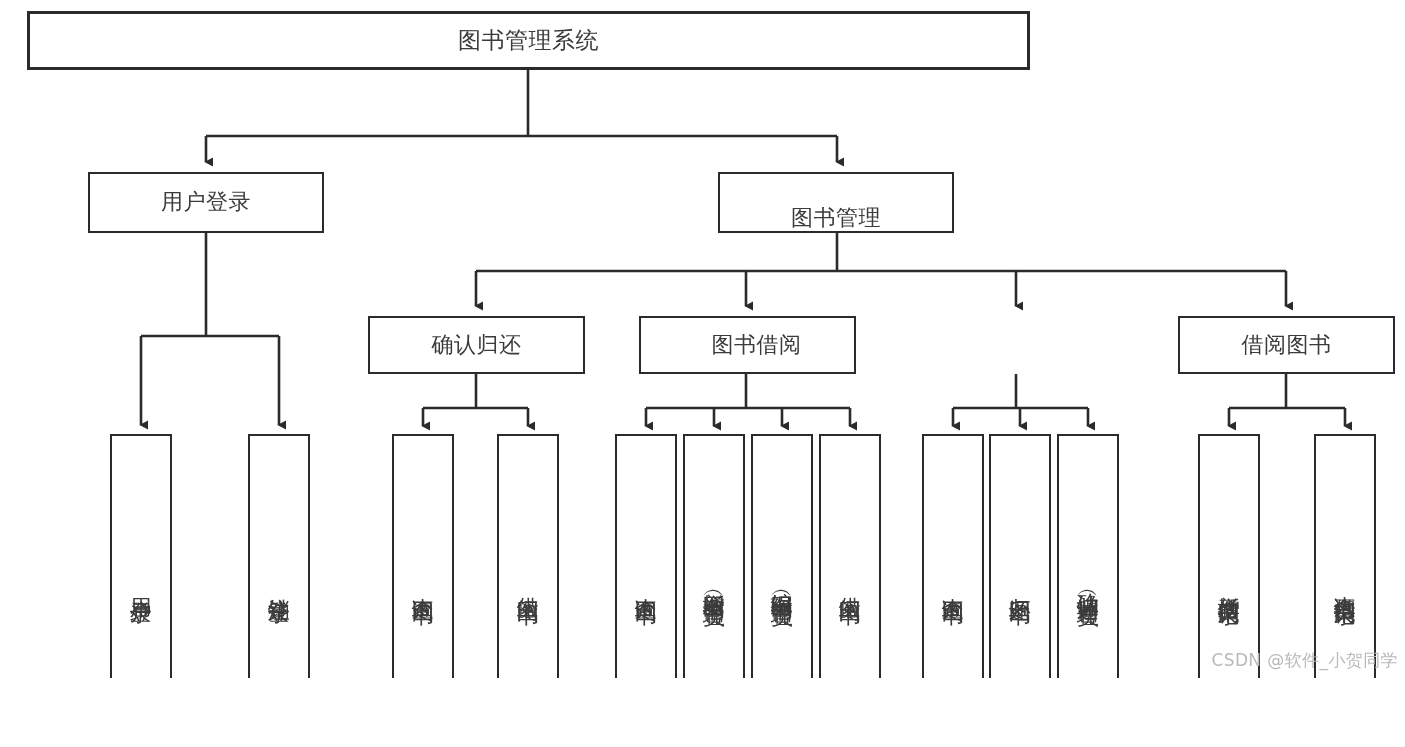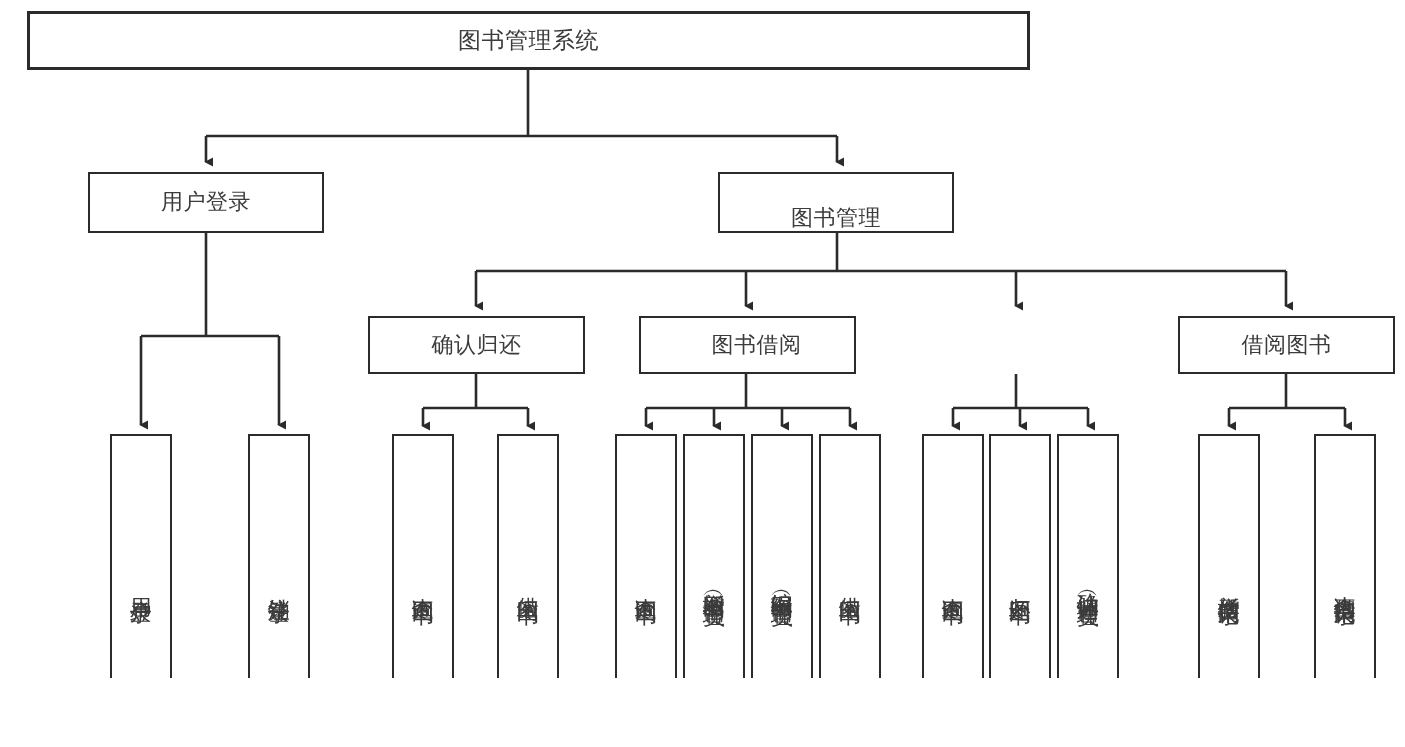--- a/index.html
+++ b/index.html
@@ -204,14 +204,15 @@
   </div>
 
   <div class="node leaf" style="left:1191px; top:434px; width:62px; height:299px;">
     <span class="node-label">新增借阅记录</span>
   </div>
 
   <div class="node leaf" style="left:1307px; top:434px; width:62px; height:299px;">
     <span class="node-label">查询借阅记录</span>
   </div>
 
+  <div class="watermark">CSDN @软件_小贺同学</div>
 
 </div>
 
 </body></html>

